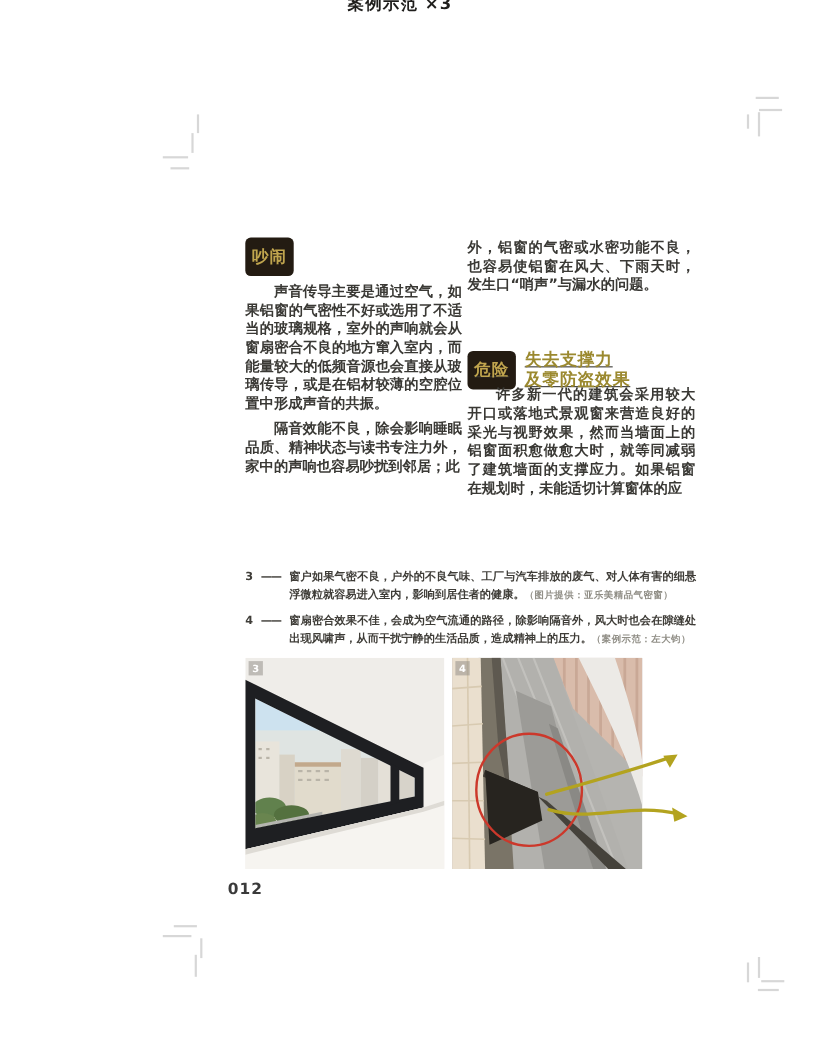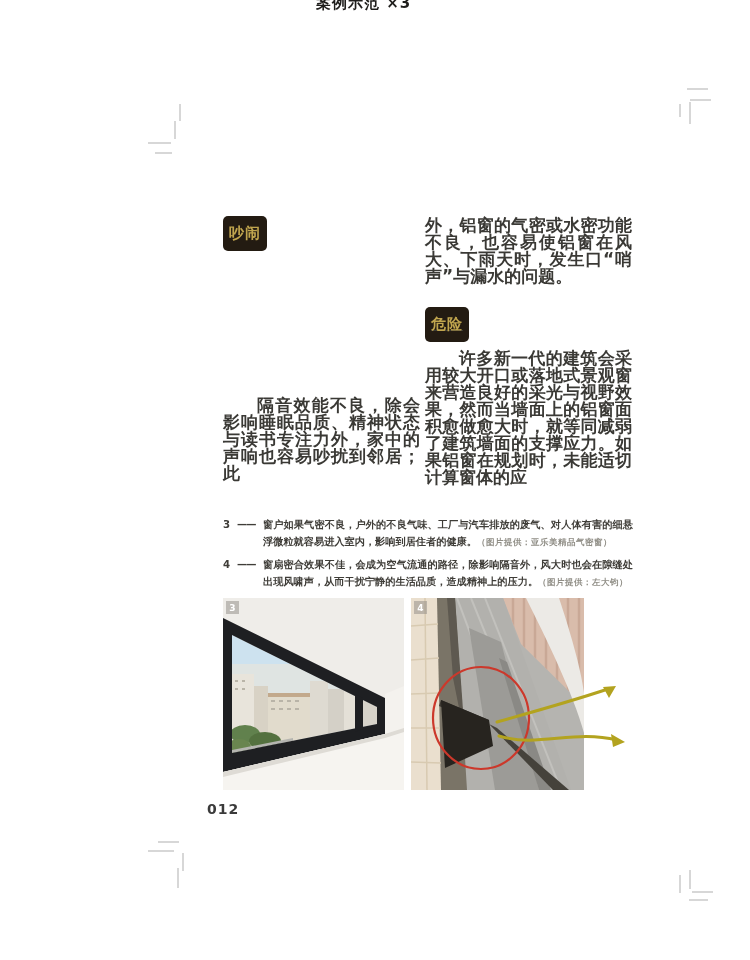--- a/index.html
+++ b/index.html
@@ -16,21 +16,21 @@
   .cm { position:absolute; background:#d7d7d7; }
   .badge-row { position:absolute; display:flex; align-items:center; gap:8px; }
   .badge {
     width:44px; height:35px; background:#231b12; color:#c0a54e; border-radius:5px;
     display:flex; align-items:center; justify-content:center;
     font-size:15px; font-weight:700; letter-spacing:1px; flex:0 0 auto;
   }
   .sec-title { font-size:15.5px; font-weight:700; color:#9b892f; letter-spacing:0.5px; }
   .sec-title.two-line { line-height:18px; }
   .para {
-    position:absolute; font-size:17px; line-height:17px; font-weight:600;
+    position:absolute; font-size:13px; line-height:17px; font-weight:600;
     color:#3a3935; text-align:justify; text-justify:inter-ideograph;
   }
   .indent { text-indent:2em; }
   .caption {
     position:absolute; left:183px; display:flex; align-items:flex-start;
     font-size:10.2px; line-height:17px; font-weight:700; color:#3f3d38;
   }
   .cap-num { width:14px; flex:0 0 auto; }
   .cap-dash { width:26px; flex:0 0 auto; letter-spacing:-1px; overflow:hidden; white-space:nowrap; }
   .cap-text { width:370px; text-align:justify; text-justify:inter-ideograph; }
@@ -69,37 +69,42 @@
   <div>
     <div class="cm" style="left:649px; top:870px; width:1.5px; height:19px;"></div>
     <div class="cm" style="left:639px; top:875px; width:1.5px; height:18px;"></div>
     <div class="cm" style="left:652px; top:891px; width:21px; height:1.5px;"></div>
     <div class="cm" style="left:649px; top:899px; width:19px; height:1.5px;"></div>
   </div>
 
   <div class="badge-row" style="left:183px; top:216px;">
     <div class="badge">吵闹</div>
   </div>
-  <p class="para indent" style="left:183px; top:397px; width:197px;">隔音效能不良，除会影响睡眠品质、精神状态与读书专注力外，家中的声响也容易吵扰到邻居；此</p>
+  <p class="para indent" style="left:183px; top:257px; width:197px;">声音传导主要是通过空气，如果铝窗的气密性不好或选用了不适当的玻璃规格，室外的声响就会从窗扇密合不良的地方窜入室内，而能量较大的低频音源也会直接从玻璃传导，或是在铝材较薄的空腔位置中形成声音的共振。</p>
+  <p class="para indent" style="left:183px; top:382px; width:197px;font-family:Liberation Mono, monospace;">隔音效能不良，除会影响睡眠品质、精神状态与读书专注力外，家中的声响也容易吵扰到邻居；此</p>
 
   <p class="para" style="left:385px; top:217px; width:207px;">外，铝窗的气密或水密功能不良，也容易使铝窗在风大、下雨天时，发生口“哨声”与漏水的问题。</p>
-  <div class="badge-row" style="left:385px; top:307px;text-decoration:underline;">
+  <div class="badge-row" style="left:385px; top:318px;text-decoration:underline;">
     <div class="badge">危险</div>
+    <div class="sec-title two-line">
+      <div>失去支撑力</div>
+      <div>及零防盗效果</div>
+    </div>
   </div>
   <p class="para indent" style="left:385px; top:350px; width:207px;font-family:Liberation Serif, serif;">许多新一代的建筑会采用较大开口或落地式景观窗来营造良好的采光与视野效果，然而当墙面上的铝窗面积愈做愈大时，就等同减弱了建筑墙面的支撑应力。如果铝窗在规划时，未能适切计算窗体的应</p>
 
   <div class="caption" style="top:516px;">
     <span class="cap-num">3</span>
     <span class="cap-dash">——</span>
     <span class="cap-text"><span>窗户如果气密不良，户外的不良气味、工厂与汽车排放的废气、对人体有害的细悬浮微粒就容易进入室内，影响到居住者的健康。</span><span class="credit">（图片提供：亚乐美精品气密窗）</span></span>
   </div>
   <div class="caption" style="top:556px;">
     <span class="cap-num">4</span>
     <span class="cap-dash">——</span>
-    <span class="cap-text"><span>窗扇密合效果不佳，会成为空气流通的路径，除影响隔音外，风大时也会在隙缝处出现风啸声，从而干扰宁静的生活品质，造成精神上的压力。</span><span class="credit">（图片提供：左大钧）</span></span>
+    <span class="cap-text"><span>窗扇密合效果不佳，会成为空气流通的路径，除影响隔音外，风大时也会在隙缝处出现风啸声，从而干扰宁静的生活品质，造成精神上的压力。</span><span class="credit">（案例示范：左大钧）</span></span>
   </div>
 
   <svg class="abs" style="left:183px; top:598px;" width="181" height="192" viewBox="0 0 181 192">
     <defs>
       <clipPath id="lp-view">
           <path d="M9,37 L154,109 L154,126 L9,155 Z"></path>
         </clipPath>
     </defs>
     <rect width="181" height="192" fill="#efede9"></rect>
     <polygon points="162,96 181,88 181,192 162,140" fill="#f4f2ee"></polygon>

